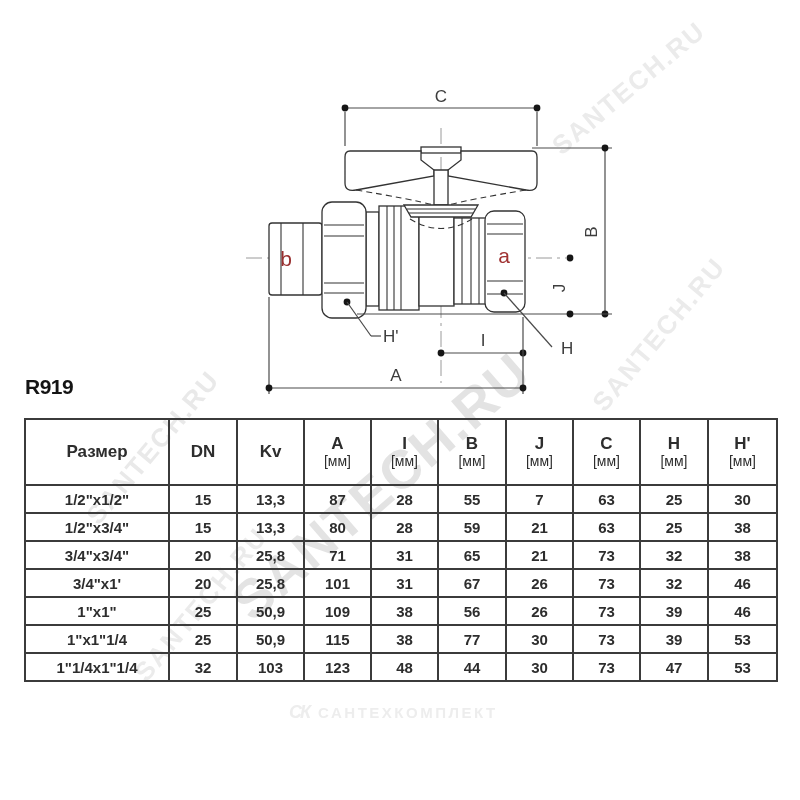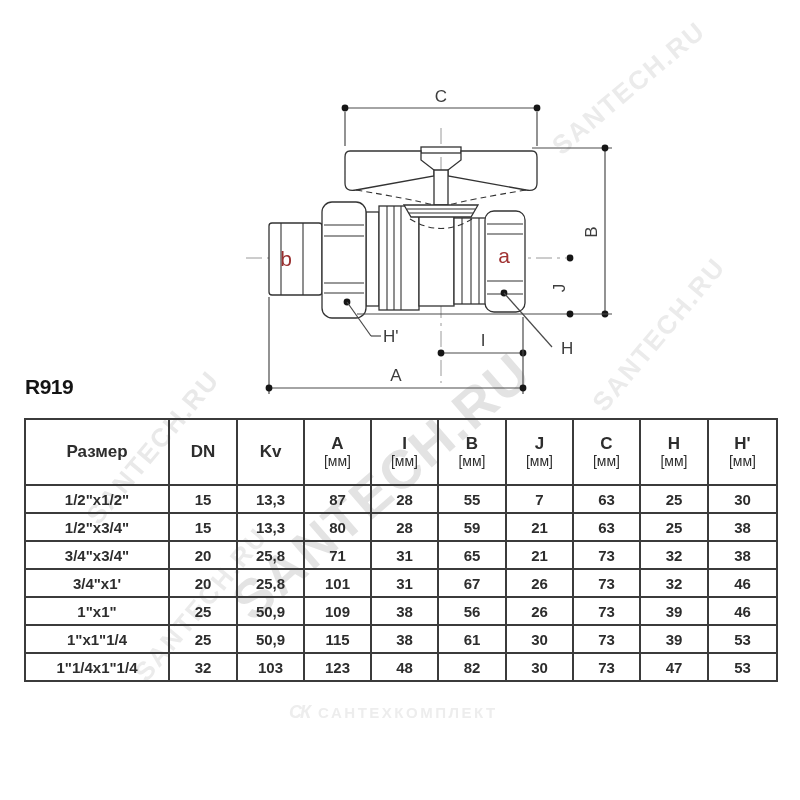--- a/index.html
+++ b/index.html
@@ -304,33 +304,33 @@
         <td>73</td>
         <td>39</td>
         <td>46</td>
       </tr>
       <tr>
         <td>1"x1"1/4</td>
         <td>25</td>
         <td>50,9</td>
         <td>115</td>
         <td>38</td>
-        <td>61</td>
+        <td>77</td>
         <td>30</td>
         <td>73</td>
         <td>39</td>
         <td>53</td>
       </tr>
       <tr>
         <td>1"1/4x1"1/4</td>
         <td>32</td>
         <td>103</td>
         <td>123</td>
         <td>48</td>
-        <td>82</td>
+        <td>44</td>
         <td>30</td>
         <td>73</td>
         <td>47</td>
         <td>53</td>
       </tr>
     </tbody>
 </table>
 
 <div id="footer-logo" style="color: rgb(237, 237, 237);">
   <span class="mark">СК</span>

